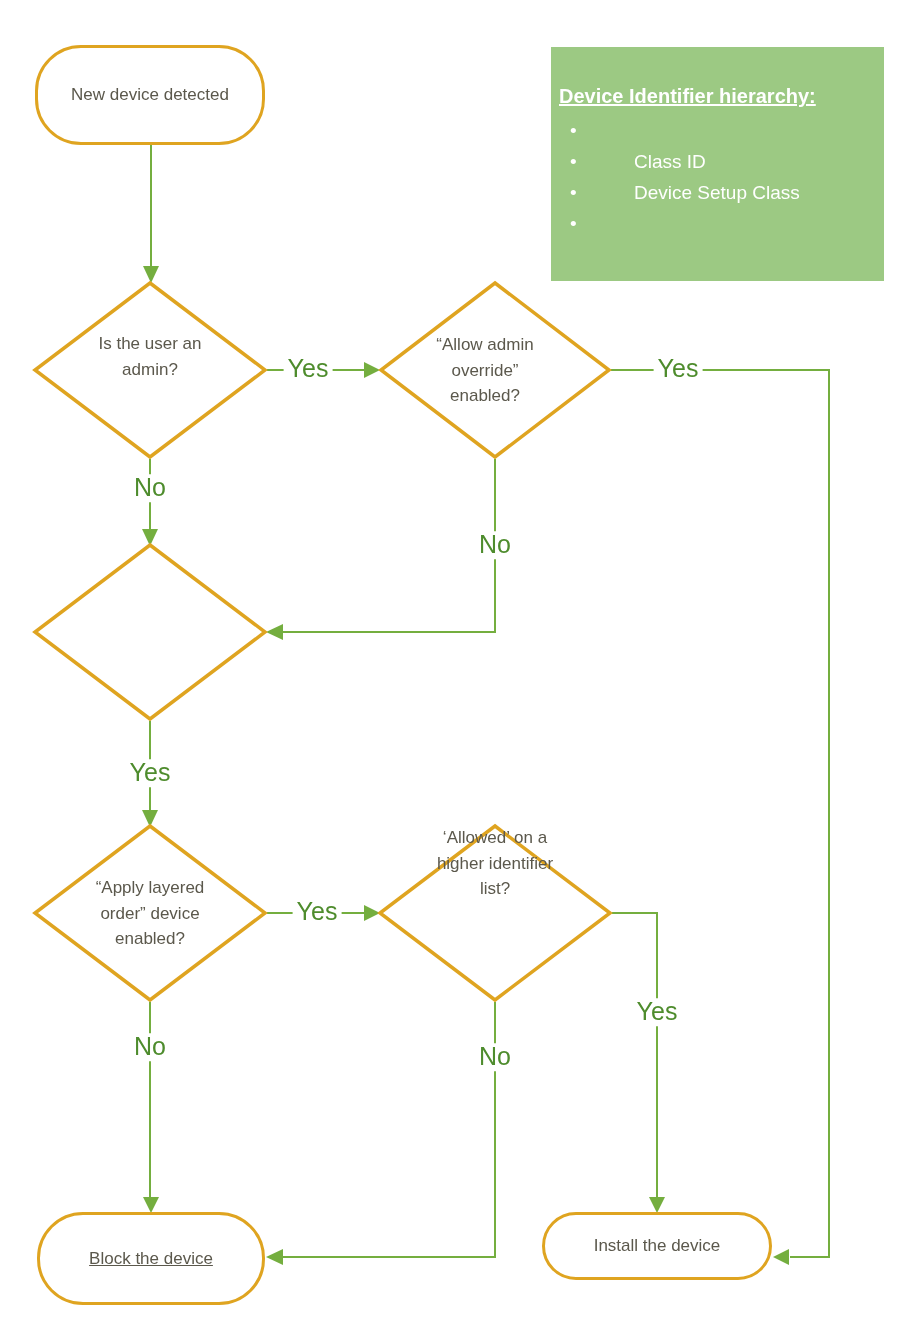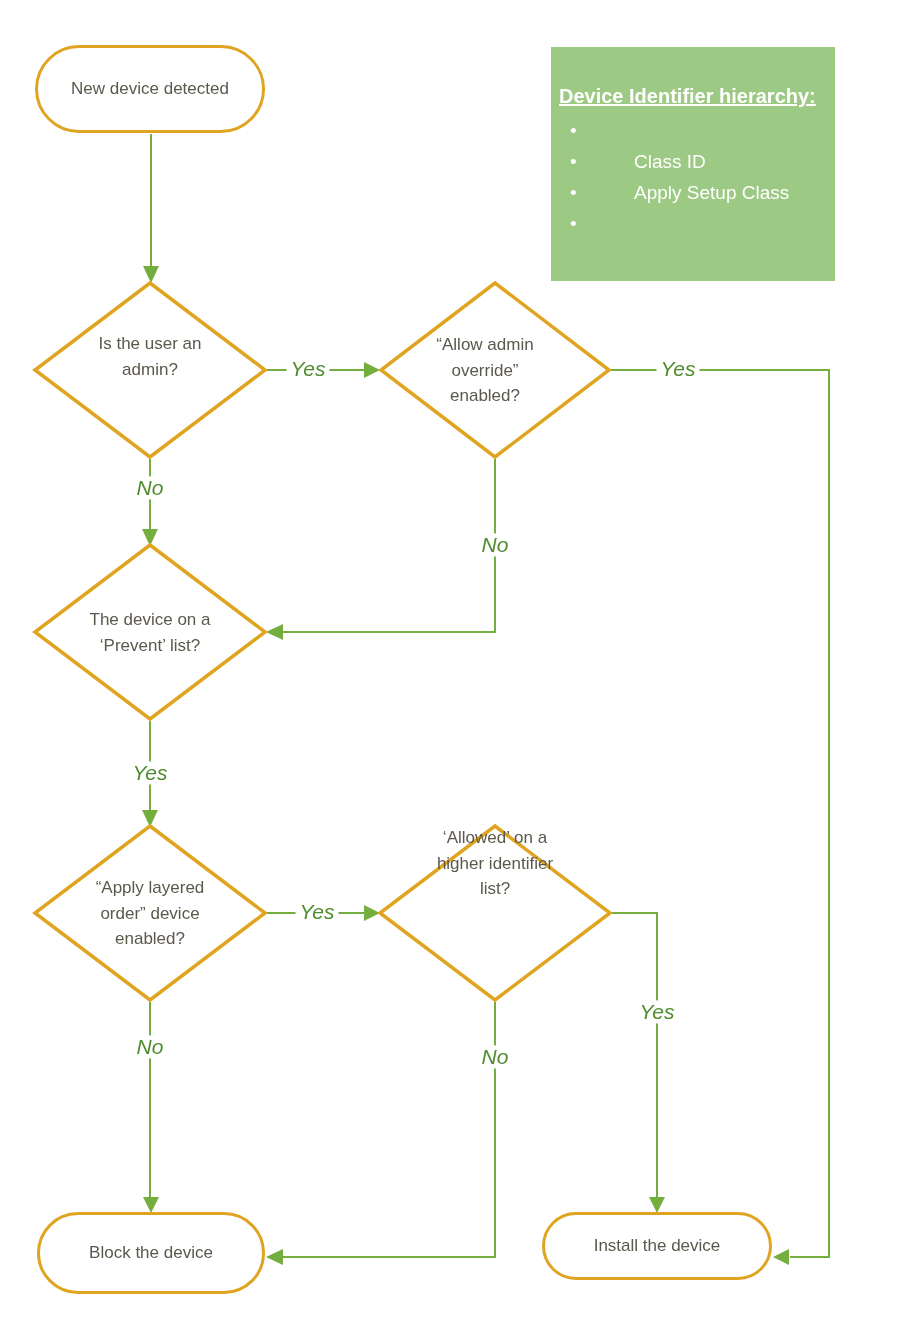--- a/index.html
+++ b/index.html
@@ -23,25 +23,25 @@
 
   .diamond-text{
     position:absolute;transform:translate(-50%,-50%);
     width:200px;text-align:center;color:var(--node-text);
     font-size:17px;line-height:1.5;white-space:pre-line;
   }
 
   .edge-label{
     position:absolute;transform:translate(-50%,-50%);
     background:#fff;padding:0 4px;color:var(--green-label);
-    font-size:21px;line-height:1.1;font-style:italic;
+    font-size:25px;line-height:1.1;
   }
 
   .legend{
-    position:absolute;left:551px;top:47px;width:284px;height:234px;
+    position:absolute;left:551px;top:47px;width:333px;height:234px;
     box-sizing:border-box;background:var(--legend-bg);color:#ffffff;
     padding:38px 10px 0 8px;
   }
   .legend-title{
     font-size:20px;font-weight:bold;text-decoration:underline;
   }
   .legend ul{list-style:none;margin:7px 0 0 0;padding:0;}
   .legend li{display:flex;line-height:31px;font-size:19px;padding-left:11px;}
   .legend .bullet{display:inline-block;width:64px;flex:0 0 64px;}
 </style>
@@ -80,39 +80,37 @@
 
     <g fill="#ffffff" stroke="#DFA420" stroke-width="3.5" stroke-linejoin="miter">
       <polygon points="150,283 265,370 150,457 35,370"></polygon>
       <polygon points="495,283 609,370 495,457 381,370"></polygon>
       <polygon points="150,545 265,632 150,719 35,632"></polygon>
       <polygon points="150,826 265,913 150,1000 35,913"></polygon>
       <polygon points="495,826 610,913 495,1000 380,913"></polygon>
     </g>
   </svg>
 
-  <div class="stadium" style="left:35px;top:45px;width:230px;height:88px;">
+  <div class="stadium" style="left:35px;top:45px;width:230px;height:100px;">
     <span>New device detected</span>
   </div>
 
-  <div class="stadium" style="left:37px;top:1212px;width:228px;height:82px;">
+  <div class="stadium" style="left:37px;top:1212px;width:228px;height:93px;text-decoration:underline;">
     <span>Block the device</span>
   </div>
 
   <div class="stadium" style="left:542px;top:1212px;width:230px;height:68px;">
     <span>Install the device</span>
   </div>
 
   <div class="diamond-text" style="left:150px;top:356px;">Is the user an
 admin?</div>
   <div class="diamond-text" style="left:485px;top:370px;">“Allow admin
 override”
 enabled?</div>
-  <div class="diamond-text" style="left:150px;top:632px;">The device on a
-‘Prevent’ list?</div>
   <div class="diamond-text" style="left:150px;top:913px;">“Apply layered
 order” device
 enabled?</div>
   <div class="diamond-text" style="left:495px;top:863px;">‘Allowed’ on a
 higher identifier
 list?</div>
 
   <div class="edge-label" style="left:308px;top:369px;">Yes</div>
   <div class="edge-label" style="left:150px;top:488px;">No</div>
   <div class="edge-label" style="left:678px;top:369px;">Yes</div>
@@ -128,21 +126,21 @@
     <ul>
       <li>
         <span class="bullet">•</span>
       </li>
       <li>
         <span class="bullet">•</span>
         <span>Class ID</span>
       </li>
       <li>
         <span class="bullet">•</span>
-        <span>Apply Setup Class</span>
+        <span>Device Setup Class</span>
       </li>
       <li>
         <span class="bullet">•</span>
       </li>
     </ul>
   </div>
 
 </div>
 
 </body></html>

